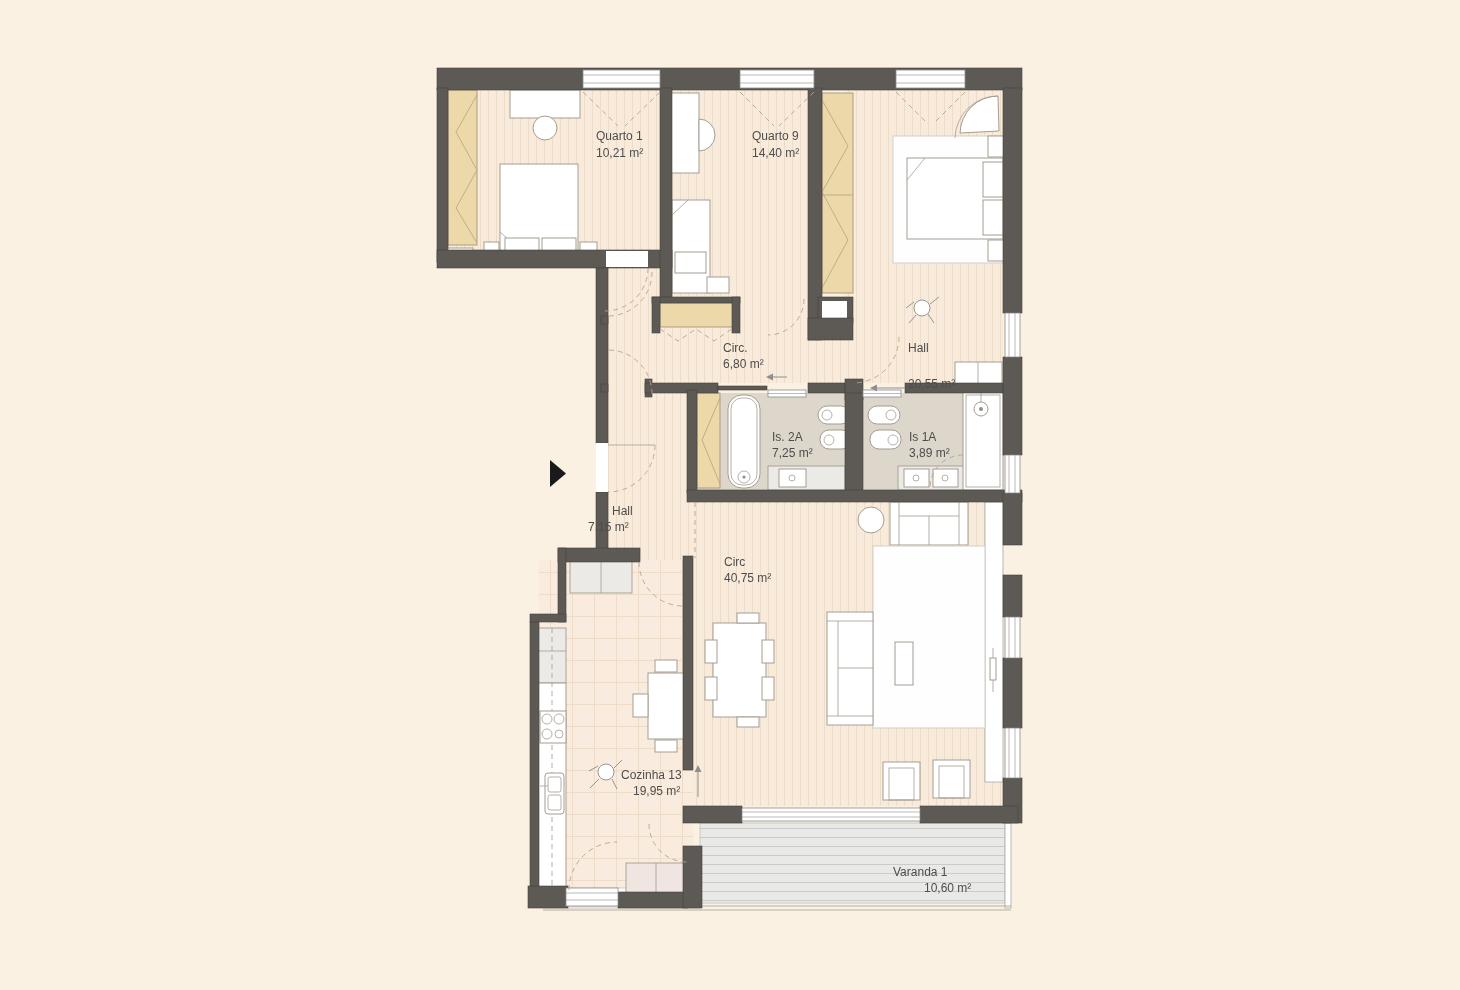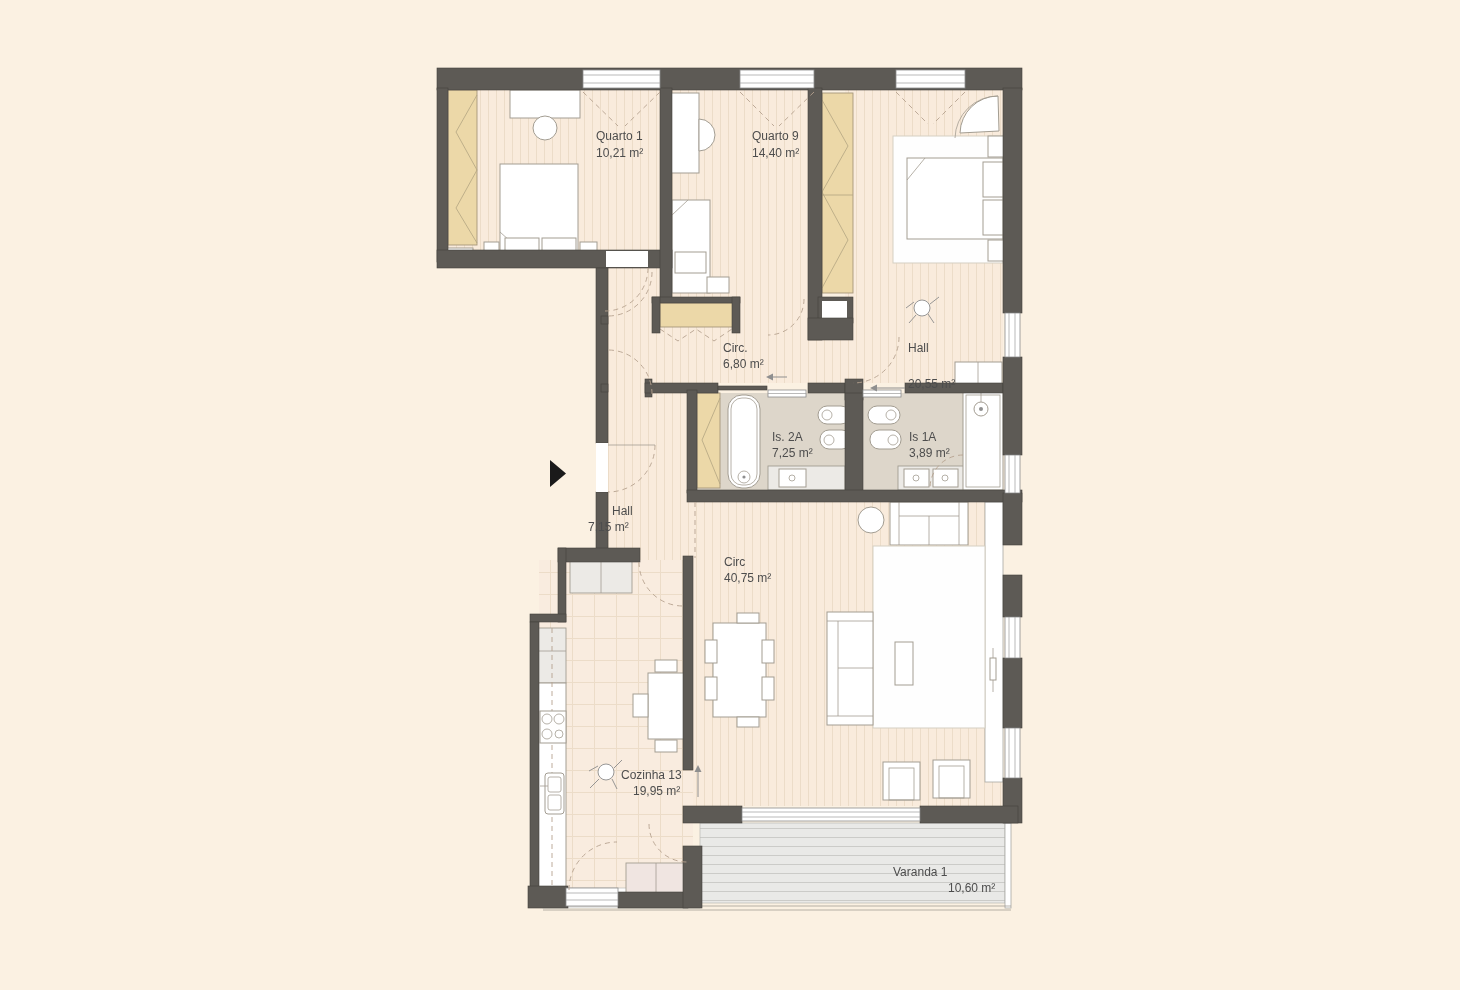--- a/index.html
+++ b/index.html
@@ -366,15 +366,15 @@
 <div class="room-label" style="left:612px;top:504px">Hall</div>
 <div class="room-label" style="left:588px;top:520px">7,15 m²</div>
 
 <div class="room-label" style="left:724px;top:555px">Circ</div>
 <div class="room-label" style="left:724px;top:571px">40,75 m²</div>
 
 <div class="room-label" style="left:621px;top:768px">Cozinha 13</div>
 <div class="room-label" style="left:633px;top:784px">19,95 m²</div>
 
 <div class="room-label" style="left:893px;top:865px">Varanda 1</div>
-<div class="room-label" style="left:948px;top:881px">10,60 m²</div>
+<div class="room-label" style="left:924px;top:881px">10,60 m²</div>
 
 </div>
 
 </body></html>

